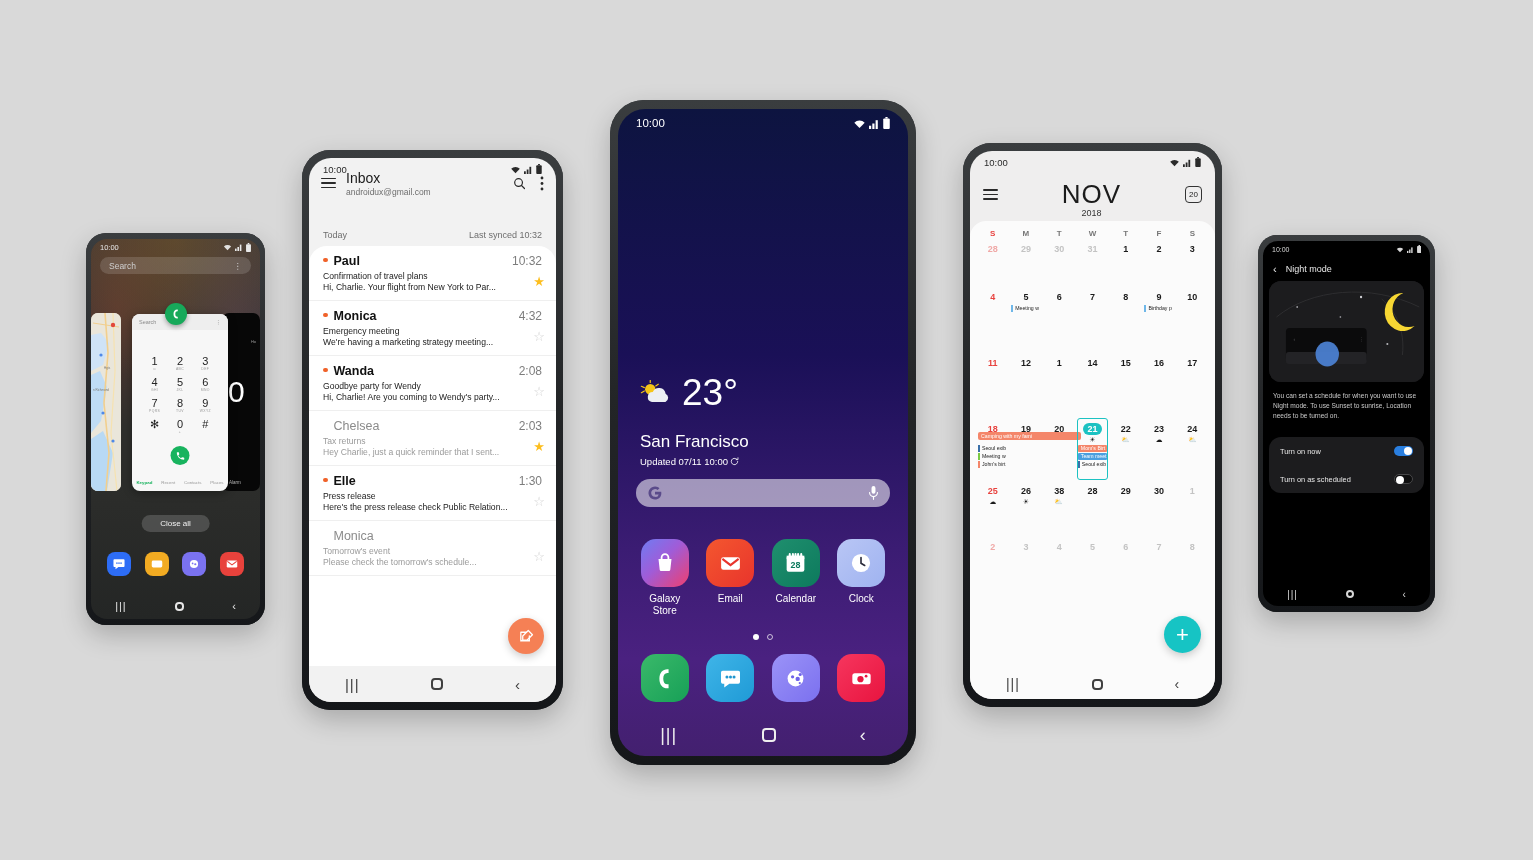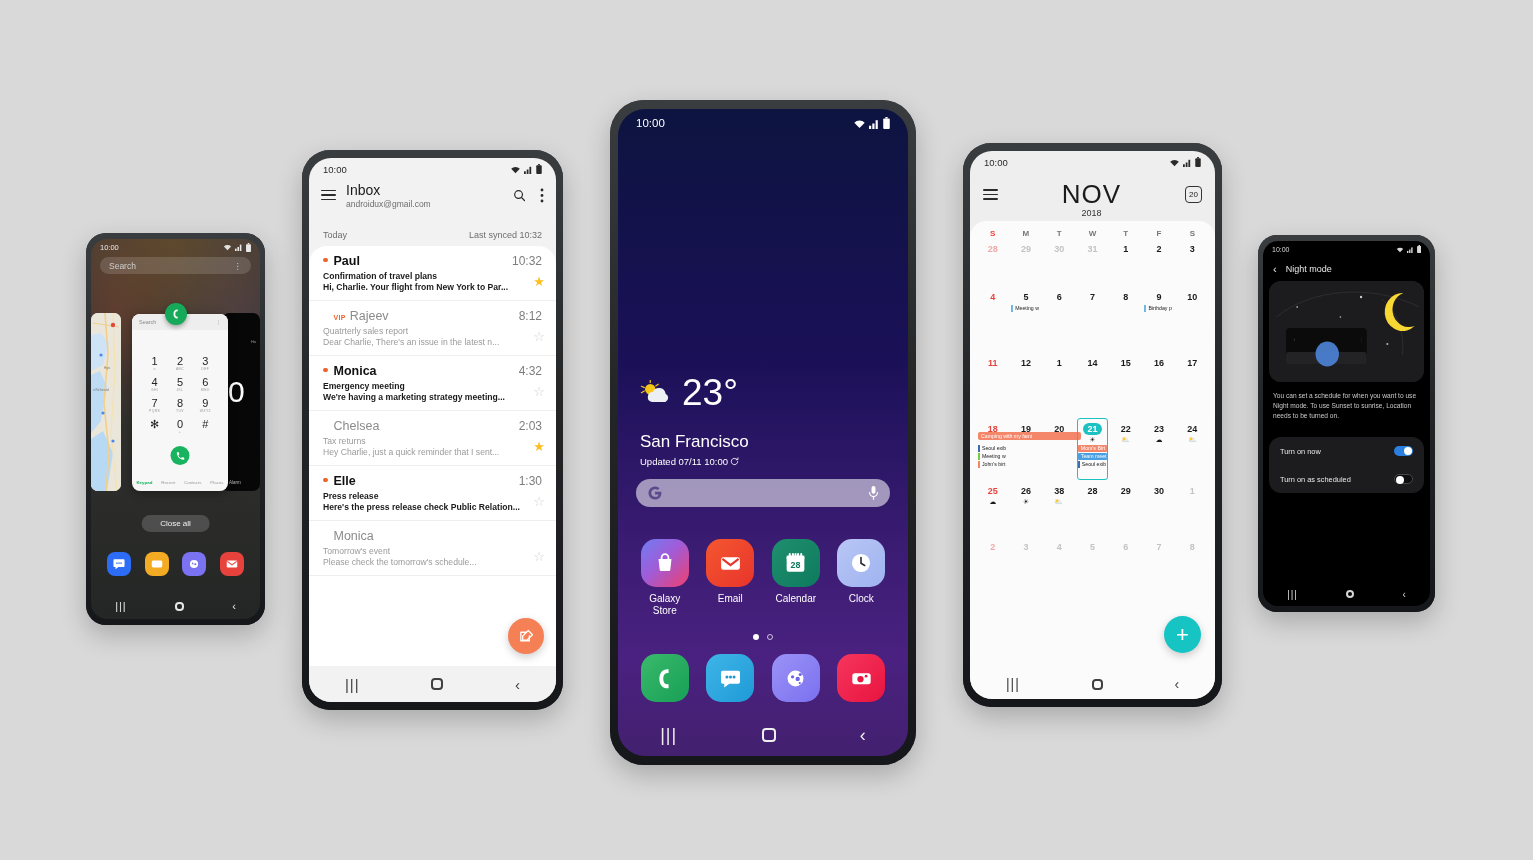--- a/index.html
+++ b/index.html
@@ -87,21 +87,21 @@
 
   .sqicon { width:24px; height:24px; border-radius:8px; display:flex;
       align-items:center; justify-content:center; }
 
   
   #p2 { left:302px; top:150px; width:261px; height:560px; border-radius:28px; }
   #p2 .body { border-radius:28px; }
   #p2 .screen { left:7px; top:8px; right:7px; bottom:8px; border-radius:22px;
       background:#f2f2f2; color:#1b1b1b; }
   #p2 .sb { height:22px; padding:0 14px; font-size:9.5px; color:#2a2a2a; }
-  #p2 .appbar { position:absolute; left:0; right:0; top:16px; height:42px;
+  #p2 .appbar { position:absolute; left:0; right:0; top:4px; height:42px;
       display:flex; align-items:center; padding:0 12px; }
   #p2 .hamb { width:15px; margin-right:10px; }
   #p2 .hamb i { display:block; height:1.6px; background:#2a2a2a; margin:3px 0; border-radius:1px; }
   #p2 .titlewrap { flex:1; }
   #p2 .title { font-size:14px; font-weight:400; line-height:16px; }
   #p2 .sub { font-size:8.5px; color:#6e6e6e; margin-top:1px; }
   #p2 .abicons { display:flex; align-items:center; gap:13px; }
   #p2 .sync { position:absolute; left:0; right:0; top:66px; height:22px;
       display:flex; align-items:center; justify-content:space-between; padding:0 14px; }
   #p2 .sync span { font-size:9px; color:#6e6e6e; }
@@ -112,21 +112,21 @@
   #p2 .vip { font-size:7px; color:#f0622a; font-weight:bold; margin-right:4px; letter-spacing:.3px; }
   #p2 .dot { width:4.5px; height:4.5px; border-radius:50%; background:#f0622a;
       margin-right:6px; flex:none; position:relative; top:-3px; }
   #p2 .nodot { width:4.5px; margin-right:6px; flex:none; }
   #p2 .from { font-size:12.5px; flex:1; }
   #p2 .from.unread { font-weight:bold; color:#111; }
   #p2 .from.read { font-weight:400; color:#8b8b8b; }
   #p2 .time { font-size:12px; color:#7d7d7d; }
   #p2 .subj { font-size:8.6px; margin-top:3px; padding-right:22px; }
   #p2 .prev { font-size:8.6px; margin-top:1px; padding-right:22px; }
-  #p2 .unread .subj, #p2 .unread .prev { color:#1b1b1b; font-weight:bold; }
+  #p2 .unread .subj, #p2 .unread .prev { color:#1b1b1b; font-weight:normal; }
   #p2 .read .subj, #p2 .read .prev { color:#9a9a9a; }
   #p2 .star { position:absolute; right:11px; bottom:12px; font-size:13px; line-height:13px; }
   #p2 .star.on { color:#fdbe1e; }
   #p2 .star.off { color:#d2d2d2; }
   #p2 .fab { position:absolute; right:12px; bottom:48px; width:36px; height:36px;
       border-radius:50%; background:#f58055; display:flex; align-items:center;
       justify-content:center; box-shadow:0 3px 8px rgba(0,0,0,.2); }
   #p2 .nav { height:36px; background:#f2f2f2; color:#404040; font-size:15px; }
 
   
@@ -458,43 +458,42 @@
           <div class="r1">
               <span class="dot"></span>
             <span class="from unread">Paul</span>
             <span class="time">10:32</span>
             </div>
           <div class="subj">Confirmation of travel plans</div>
           <div class="prev">Hi, Charlie. Your flight from New York to Par...</div>
           <span class="star on">★</span>
         </div>
 
-        <div class="row read">
-          <div class="r1">
-              <span class="nodot"></span>
-            <span class="vip">VIP</span>
-            <span class="from read">Rajeev</span>
-            <span class="time">8:12</span>
-            </div>
-          <div class="subj">Quatrterly sales report</div>
-          <div class="prev">Dear Charlie, There's an issue in the latest n...</div>
-          <span class="star off">☆</span>
-        </div>
 
         <div class="row unread">
           <div class="r1">
               <span class="dot"></span>
             <span class="from unread">Monica</span>
             <span class="time">4:32</span>
             </div>
           <div class="subj">Emergency meeting</div>
           <div class="prev">We're having a marketing strategy meeting...</div>
           <span class="star off">☆</span>
         </div>
 
+        <div class="row unread">
+          <div class="r1">
+              <span class="dot"></span>
+            <span class="from unread">Wanda</span>
+            <span class="time">2:08</span>
+            </div>
+          <div class="subj">Goodbye party for Wendy</div>
+          <div class="prev">Hi, Charlie! Are you coming to Wendy's party...</div>
+          <span class="star off">☆</span>
+        </div>
 
         <div class="row read">
           <div class="r1">
               <span class="nodot"></span>
             <span class="from read">Chelsea</span>
             <span class="time">2:03</span>
             </div>
           <div class="subj">Tax returns</div>
           <div class="prev">Hey Charlie, just a quick reminder that I sent...</div>
           <span class="star on">★</span>

